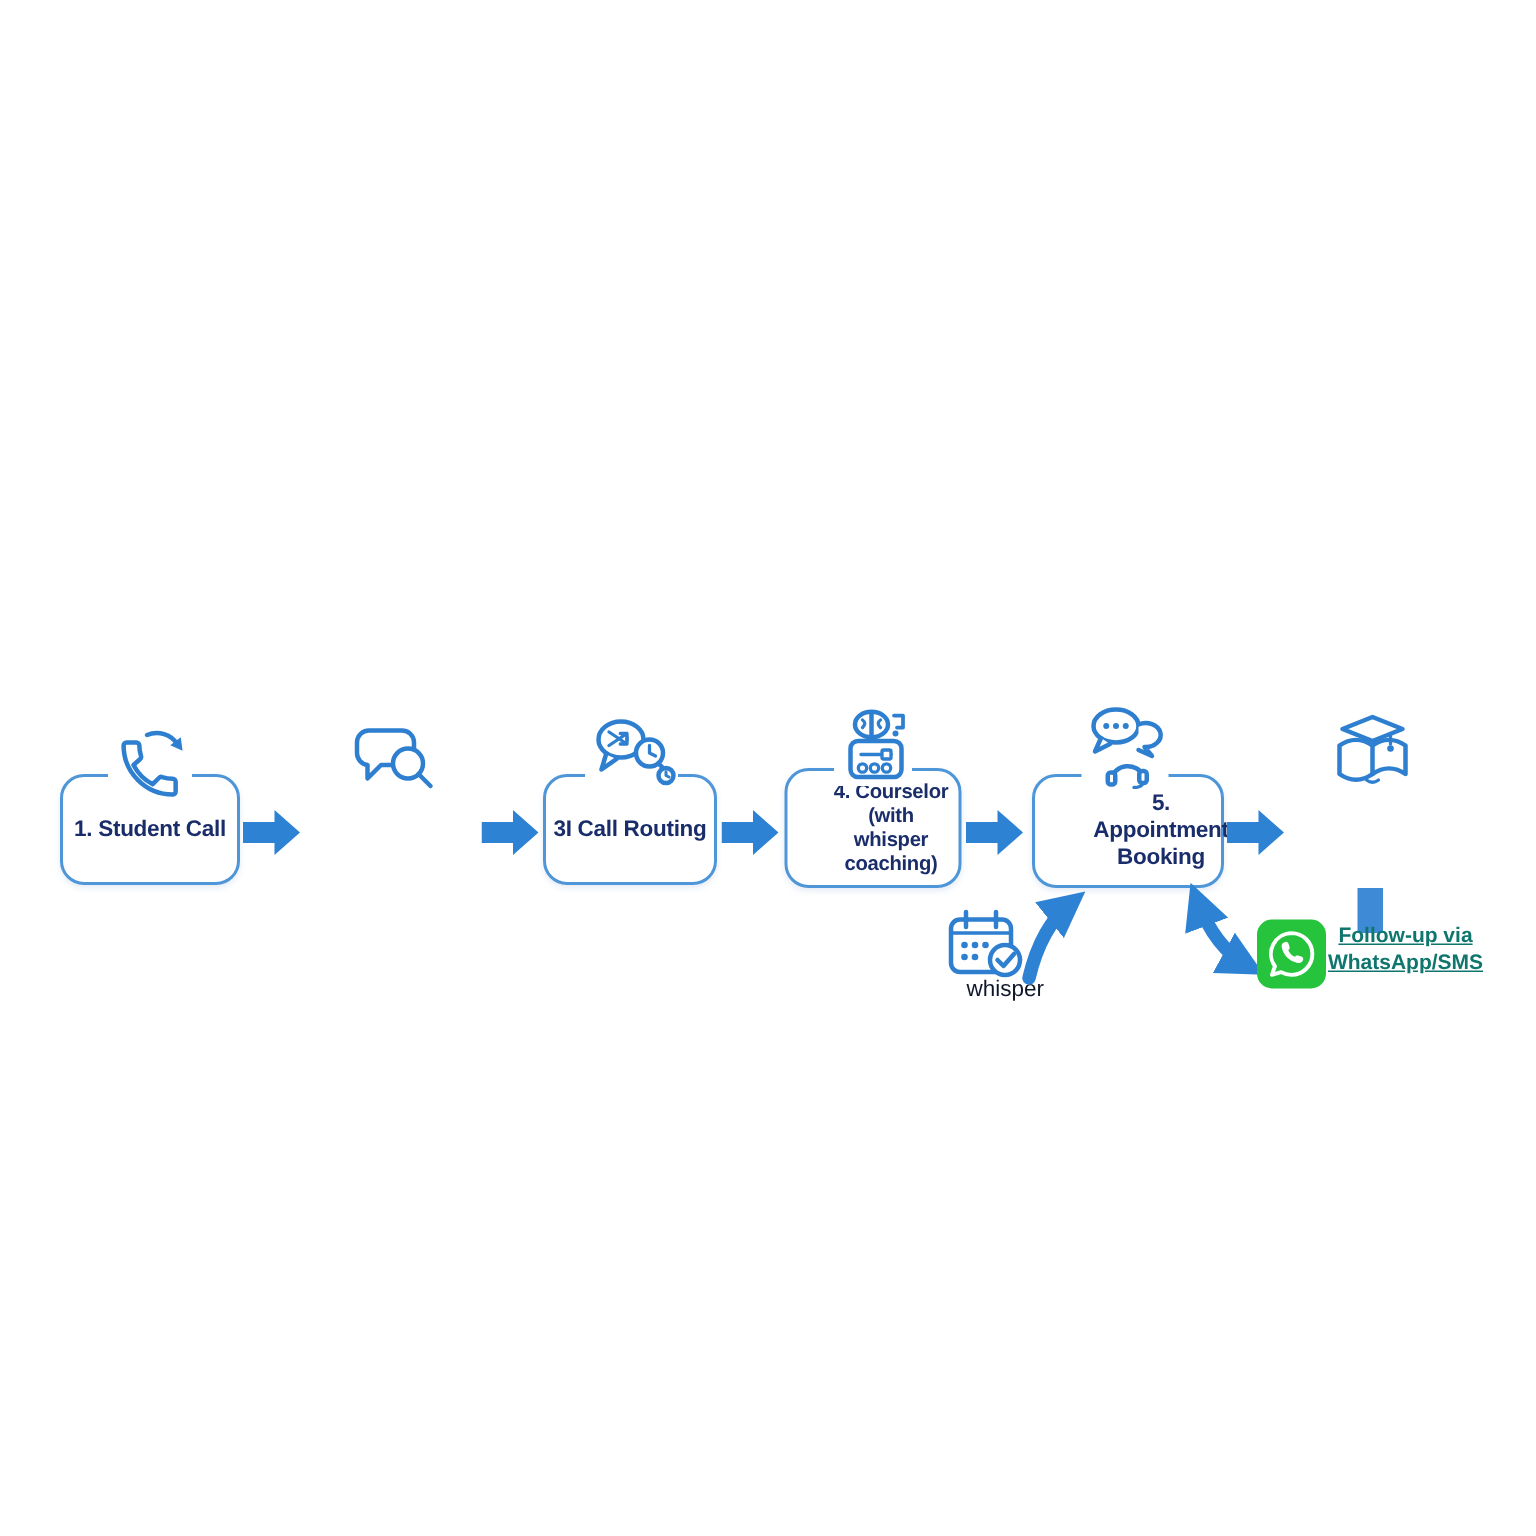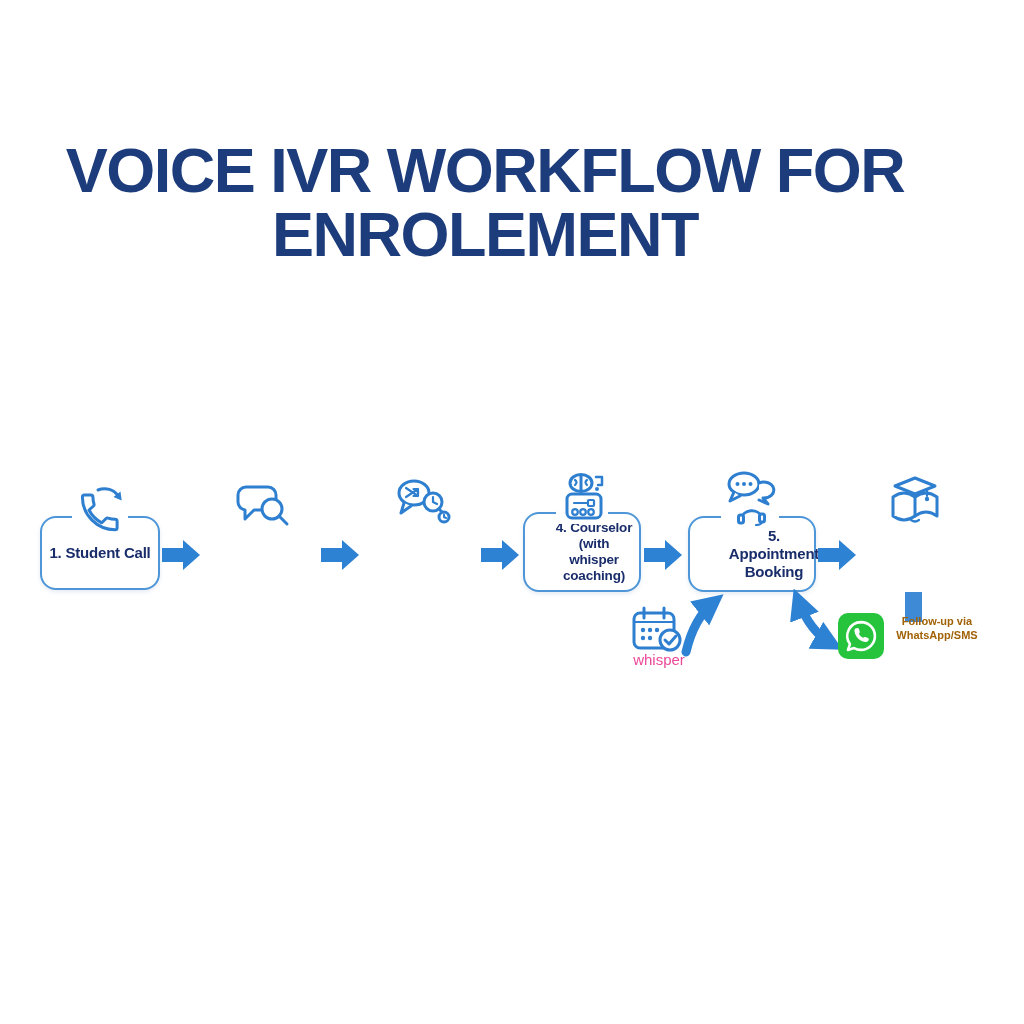--- a/index.html
+++ b/index.html
@@ -29,40 +29,39 @@
   .ic{stroke:#2e7fd0;stroke-width:3;fill:none;
       stroke-linecap:round;stroke-linejoin:round;}
   .icf{fill:#2e7fd0;stroke:none;}
   .icw{fill:#ffffff;}
 
   
   .flow-arrow{position:absolute;width:38px;height:30px;}
 
   
   .whisper-label{position:absolute;left:622px;top:651px;width:74px;
-                 text-align:center;color:#ec4899;font-size:15px;}
+                 text-align:right;color:#0f172a;font-size:15px;}
   .followup-label{position:absolute;left:877px;top:615px;width:120px;
-                  text-align:center;color:#a16207;font-weight:700;
-                  font-size:11px;line-height:1.25;}
+                  text-align:center;color:#0f766e;font-weight:700;
+                  font-size:14px;line-height:1.25;text-decoration:underline;}
   .whatsapp{position:absolute;left:838px;top:613px;width:46px;height:46px;
             border-radius:10px;background:#25c43c;
             display:flex;align-items:center;justify-content:center;}
 </style>
 </head>
 <body>
 
 <div class="stage">
 
-  <div class="title">
-    <div>VOICE IVR WORKFLOW FOR</div>
-    <div>ENROLEMENT</div>
-  </div>
 
   <div class="step" style="left:40px;top:516px;width:120px;height:74px;">
     <div class="lbl">1. Student Call</div>
+  </div>
+  <div class="step" style="left:362px;top:516px;width:116px;height:74px;">
+    <div class="lbl">3I Call Routing</div>
   </div>
   <div class="step small" style="left:523px;top:512px;width:118px;height:80px;">
     <div class="lbl">4. Courselor (with whisper coaching)</div>
   </div>
   <div class="step" style="left:688px;top:516px;width:128px;height:76px;padding-left:44px;">
     <div class="lbl">5. Appointment Booking</div>
   </div>
 
   <div class="chip" style="left:72px;top:480px;width:56px;height:56px;">
     <svg width="56" height="56" viewBox="0 0 56 56">

